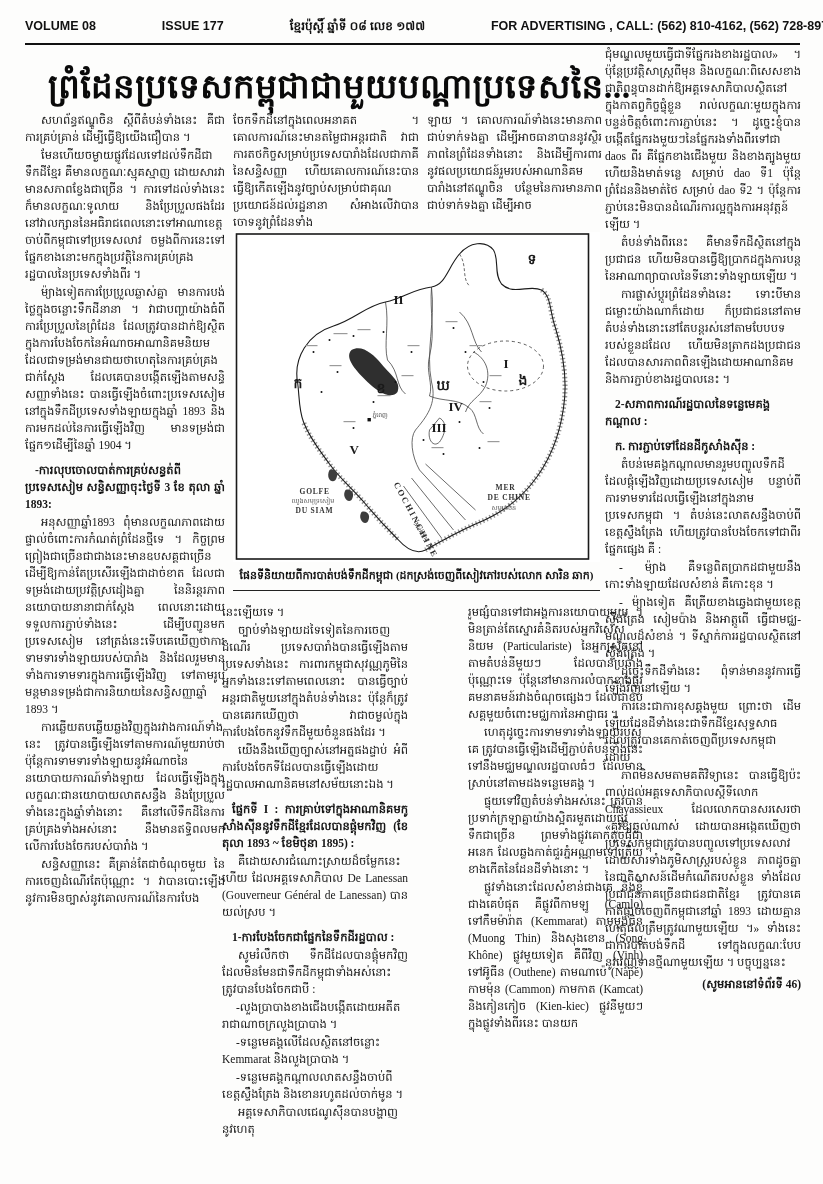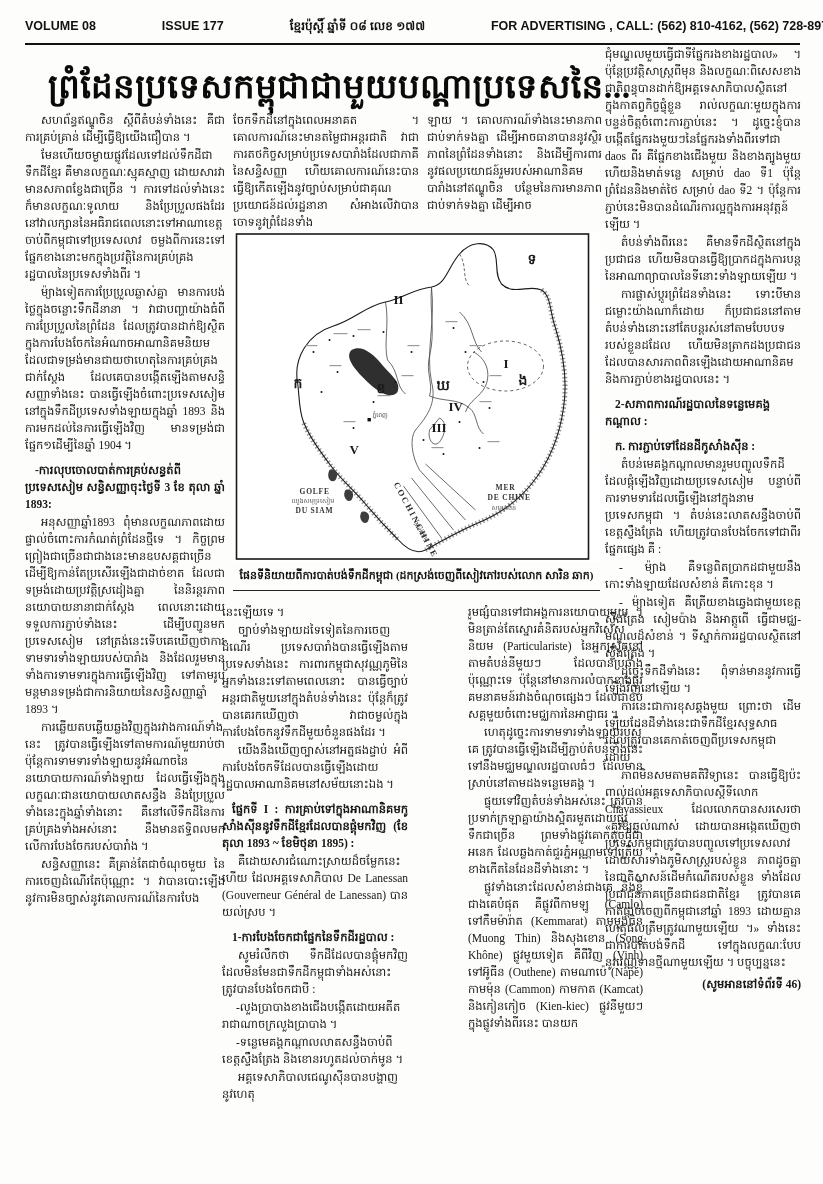--- a/index.html
+++ b/index.html
@@ -85,20 +85,21 @@
     </div>
   <div id="col2" class="col">
       <div class="blk pc">នេះឡើយទេ ។</div>
       <div class="blk p">ច្បាប់ទាំងឡាយដទៃទៀតនៃការចេញដំណើរ ប្រទេសបារាំងបានធ្វើឡើងតាមប្រទេសទាំងនេះ ការពារកម្ពុជាសុវណ្ណភូមិនៃអ្នកទាំងនេះទៅតាមពេលនោះ បានធ្វើច្បាប់អន្តរជាតិមួយនៅក្នុងតំបន់ទាំងនេះ ប៉ុន្តែក៏ត្រូវបានគេរកឃើញថា វាជាចម្ងល់ក្នុងការបែងចែកនូវទឹកដីមួយចំនួនផងដែរ ។</div>
       <div class="blk p">យើងនឹងឃើញច្បាស់នៅអត្នផងដ្ទាប់ អំពីការបែងចែកទីដែលបានធ្វើឡើងដោយរដ្ឋបាលអាណានិគមនៅសម័យនោះឯង ។</div>
       <div class="blk h">ផ្នែកទី I : ការគ្រាប់ទៅក្នុងអាណានិគមកូសាំងស៊ីននូវទឹកដីខ្មែរដែលបានផ្តុំមកវិញ (ខែតុលា 1893 ~ ខែមិថុនា 1895) :</div>
       <div class="blk p">គឺដោយសារជំណោះស្រាយដ៏ចម្លែកនេះហើយ ដែលអគ្គទេសាភិបាល De Lanessan (Gouverneur Général de Lanessan) បានយល់ស្រប ។</div>
       <div class="blk h">1-ការបែងចែកជាផ្នែកនៃទឹកដីរដ្ឋបាល :</div>
       <div class="blk p">សូមរំលឹកថា ទឹកដីដែលបានផ្តុំមកវិញ ដែលមិនមែនជាទឹកដីកម្ពុជាទាំងអស់នោះ ត្រូវបានបែងចែកជាបី :</div>
       <div class="blk d">-លួងប្រាបាងខាងជើងបង្កើតដោយអតីតរាជាណាចក្រលួងប្រាបាង ។</div>
+      <div class="blk d">-ទន្លេមេគង្គលើដែលស្ថិតនៅចន្លោះ Kemmarat និងលួងប្រាបាង ។</div>
       <div class="blk d">-ទន្លេមេគង្គកណ្តាលលាតសន្ធឹងចាប់ពីខេត្តស្ទឹងត្រែង និងខោនរហូតដល់ចាក់មូន ។</div>
       <div class="blk p">អគ្គទេសាភិបាលជេណូស៊ីនបានបង្ហាញនូវហេតុ</div>
     </div>
   <div id="col3" class="col">
       <div class="blk pc">រួមផ្សំបានទៅជាអង្គការនយោបាយមួយ ។ មិនត្រាន់តែស្នោរគំនិតរបស់អ្នកវិសេសនិយម (Particulariste) នៃអ្នកស្រុកនៅតាមតំបន់នីមួយៗ ដែលបានប្រឆាំងប៉ុណ្ណោះទេ ប៉ុន្តែនៅមានការលំបាកខាងផ្លូវគមនាគមន៍រវាងចំណុចផ្សេងៗ ដែលជាឧបសគ្គមួយចំពោះមជ្ឈការនៃអាជ្ញាធរ ។</div>
       <div class="blk p">ហេតុដូច្នេះការទាមទារទាំងឡាយរបស់គេ ត្រូវបានធ្វើឡើងដើម្បីភ្ជាប់តំបន់ទាំងនេះទៅនឹងមជ្ឈមណ្ឌលរដ្ឋបាលធំៗ ដែលមានស្រាប់នៅតាមដងទន្លេមេគង្គ ។</div>
       <div class="blk p">ផ្ទុយទៅវិញតំបន់ទាំងអស់នេះ ត្រូវបានប្រទាក់ក្រឡាគ្នាយ៉ាងស្អិតរមួតដោយផ្លូវទឹកជាច្រើន ព្រមទាំងផ្លូវគោកតូចធំជាអនេក ដែលឆ្លងកាត់ជួរភ្នំអណ្ណាមទៅត្រើយខាងកើតនៃដែនដីទាំងនោះ ។</div>
       <div class="blk p">ផ្លូវទាំងនោះដែលសំខាន់ជាងគេ និងខ្លីជាងគេបំផុត គឺផ្លូវពីកាមឡូ (Camlo) ទៅកឹមម៉ារ៉ាត (Kemmarat) តាមមួងធិន (Muong Thin) និងសុងខោន (Song Khône) ផ្លូវមួយទៀត គឺពីវិញ (Vinh) ទៅអ៊ូធីន (Outhene) តាមណាប៉េ (Napé) កាមម៉ុន (Cammon) កាមកាត (Kamcat) និងកៀនកៀច (Kien-kiec) ផ្លូវនីមួយៗ ក្នុងផ្លូវទាំងពីរនេះ បានយក</div>
     </div>
   <div id="col4" class="col">

